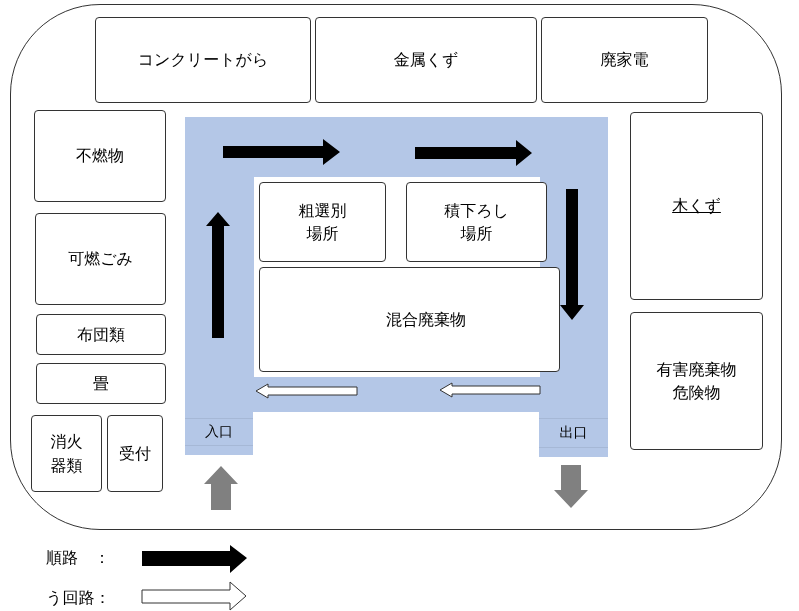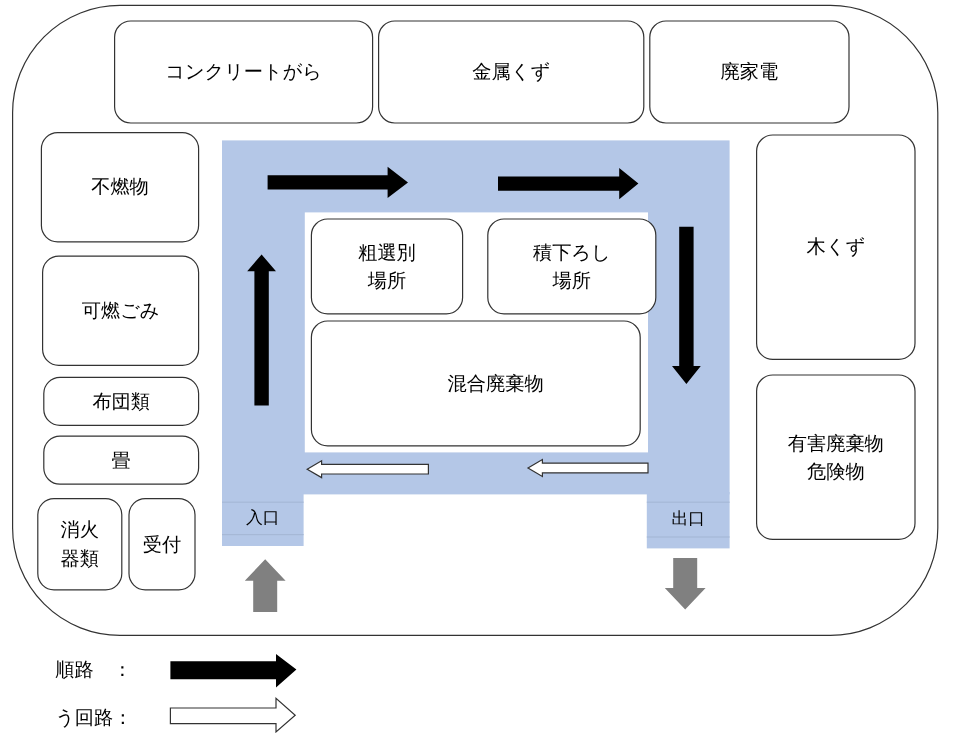--- a/index.html
+++ b/index.html
@@ -1,21 +1,21 @@
 <!DOCTYPE html>
 <html><head>
 <meta charset="utf-8">
 <style>
   html, body { margin:0; padding:0; background:#fff; }
   body { width:799px; height:611px; position:relative; overflow:hidden;
          font-family:"DejaVu Sans", sans-serif; color:#000; }
   .abs { position:absolute; }
   .outer { left:10px; top:4px; width:772px; height:526px; border:1.3px solid #333;
            border-radius:90px; box-sizing:border-box; }
-  .box { position:absolute; border:1.2px solid #333; border-radius:14px; background:#fff;
+  .box { position:absolute; border:1.2px solid #333; border-radius:4px; background:#fff;
          box-sizing:border-box; display:flex; align-items:center; justify-content:center;
          text-align:center; font-size:16px; line-height:1.45; white-space:pre-line; }
   .route { left:185px; top:117px; width:423px; height:295px; background:#b4c7e7; }
   .route-left { left:185px; top:410px; width:68px; height:45px; background:#b4c7e7; }
   .route-right { left:539px; top:410px; width:69px; height:47px; background:#b4c7e7; }
   .inner { left:254px; top:177px; width:286px; height:200px; background:#fff; }
   .gate { position:absolute; font-size:14px; display:flex; align-items:center; justify-content:center;
           border-top:1px solid #a6b8d6; border-bottom:1px solid #a6b8d6; box-sizing:border-box; }
   .legend-label { position:absolute; font-size:16px; }
   svg.arrows { position:absolute; left:0; top:0; }
@@ -30,40 +30,40 @@
 <div class="box" style="left:541px;top:17px;width:167px;height:86px;"><span>廃家電</span></div>
 
 <div class="box" style="left:34px;top:110px;width:132px;height:92px;"><span>不燃物</span></div>
 <div class="box" style="left:35px;top:213px;width:131px;height:92px;"><span>可燃ごみ</span></div>
 <div class="box" style="left:36px;top:314px;width:130px;height:41px;"><span>布団類</span></div>
 <div class="box" style="left:36px;top:363px;width:130px;height:41px;"><span>畳</span></div>
 <div class="box" style="left:31px;top:415px;width:71px;height:77px;"><span>消火
 器類</span></div>
 <div class="box" style="left:107px;top:415px;width:56px;height:77px;"><span>受付</span></div>
 
-<div class="box" style="left:630px;top:112px;width:133px;height:188px;"><span>木くず</span></div>
+<div class="box" style="left:630px;top:112px;width:133px;height:188px;text-decoration:underline;"><span>木くず</span></div>
 <div class="box" style="left:630px;top:312px;width:133px;height:138px;"><span>有害廃棄物
 危険物</span></div>
 
 <div class="abs route"></div>
 <div class="abs route-left"></div>
 <div class="abs route-right"></div>
 <div class="abs inner"></div>
 <div class="gate" style="left:185px;top:418px;width:68px;height:28px;">
     <span>入口</span>
   </div>
 <div class="gate" style="left:539px;top:418px;width:69px;height:30px;">
     <span>出口</span>
   </div>
 
 <div class="box" style="left:259px;top:182px;width:127px;height:80px;"><span>粗選別
 場所</span></div>
 <div class="box" style="left:406px;top:182px;width:141px;height:80px;"><span>積下ろし
 場所</span></div>
-<div class="box" style="left:259px;top:267px;width:275px;height:105px;padding-left:33px;"><span>混合廃棄物</span></div>
+<div class="box" style="left:259px;top:267px;width:301px;height:105px;padding-left:33px;"><span>混合廃棄物</span></div>
 
 <svg class="arrows" width="799" height="611">
 
   <polygon points="223,146 323,146 323,139 340,152 323,165 323,158 223,158" fill="#000"></polygon>
   <polygon points="415,147 516,147 516,140 532,153 516,166 516,159 415,159" fill="#000"></polygon>
   <polygon points="566,189 578,189 578,305 584,305 572,320 560,305 566,305" fill="#000"></polygon>
   <polygon points="212,338 224,338 224,226 230,226 218,212 206,226 212,226" fill="#000"></polygon>
 
   <polygon points="357,387 357,395 268,395 268,398 256,391 268,384 268,387" fill="#fff" stroke="#333" stroke-width="1"></polygon>
   <polygon points="540,386 540,394 452,394 452,397 440,390 452,383 452,386" fill="#fff" stroke="#333" stroke-width="1"></polygon>

